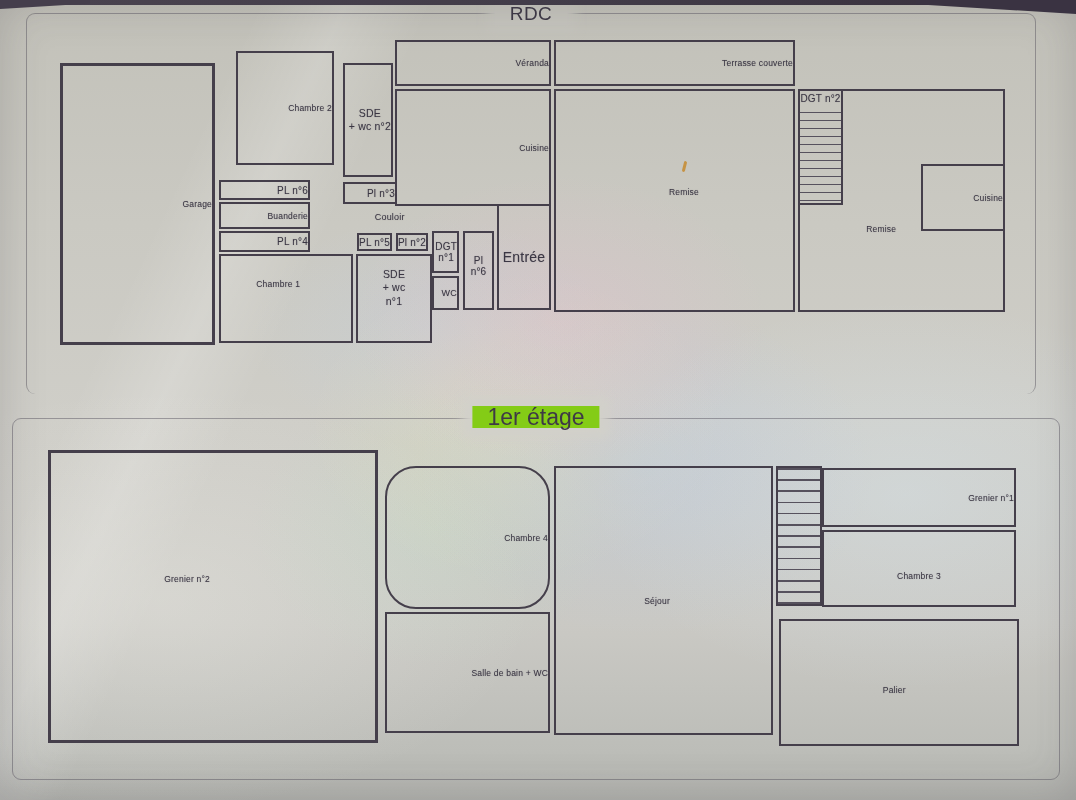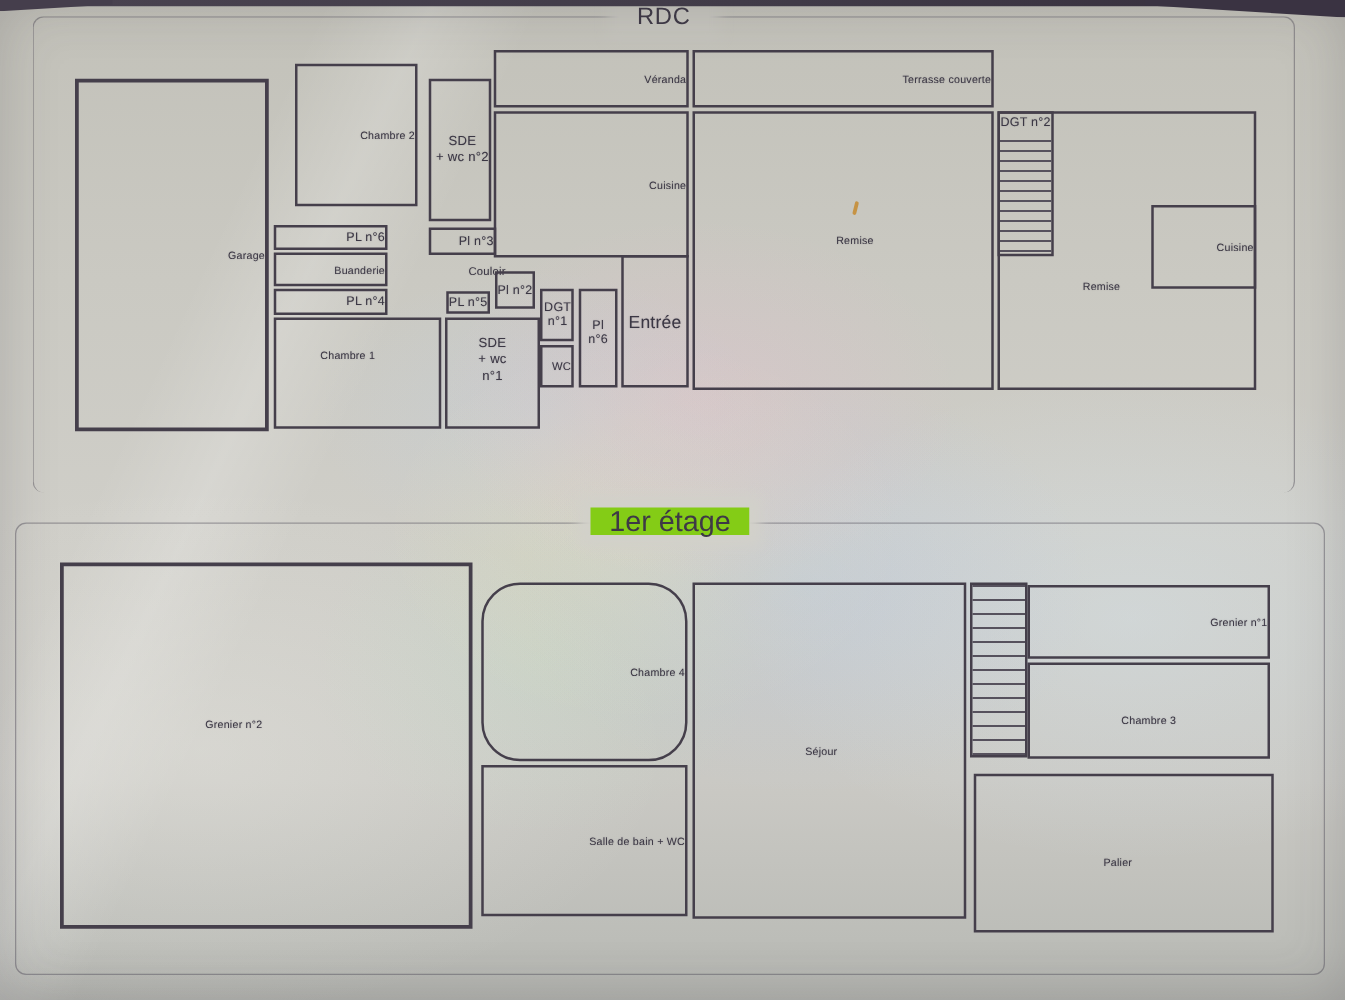--- a/index.html
+++ b/index.html
@@ -132,21 +132,21 @@
       </div>
       <div class="room closet" style="left: 219px; top: 231px; width: 91px; height: 21px;">
         <span class="room-label">PL n°4</span>
       </div>
       <div class="room custom-label" style="left: 219px; top: 254px; width: 134px; height: 89px;">
         <span class="room-label" style="left: 44%; top: 33%;">Chambre 1</span>
       </div>
       <div class="room closet" style="left: 357px; top: 233px; width: 35px; height: 18px;">
         <span class="room-label">PL n°5</span>
       </div>
-      <div class="room closet" style="left: 396px; top: 217px; width: 32px; height: 30px;">
+      <div class="room closet" style="left: 396px; top: 233px; width: 32px; height: 18px;">
         <span class="room-label">Pl n°2</span>
       </div>
       <div class="room closet" style="left: 432px; top: 231px; width: 27px; height: 42px;">
         <span class="room-label">DGT
 n°1</span>
       </div>
       <div class="room" style="left: 432px; top: 276px; width: 27px; height: 34px;">
         <span class="room-label" style="font-size: 9px;">WC</span>
       </div>
       <div class="room sde custom-label" style="left: 356px; top: 254px; width: 76px; height: 89px;">

